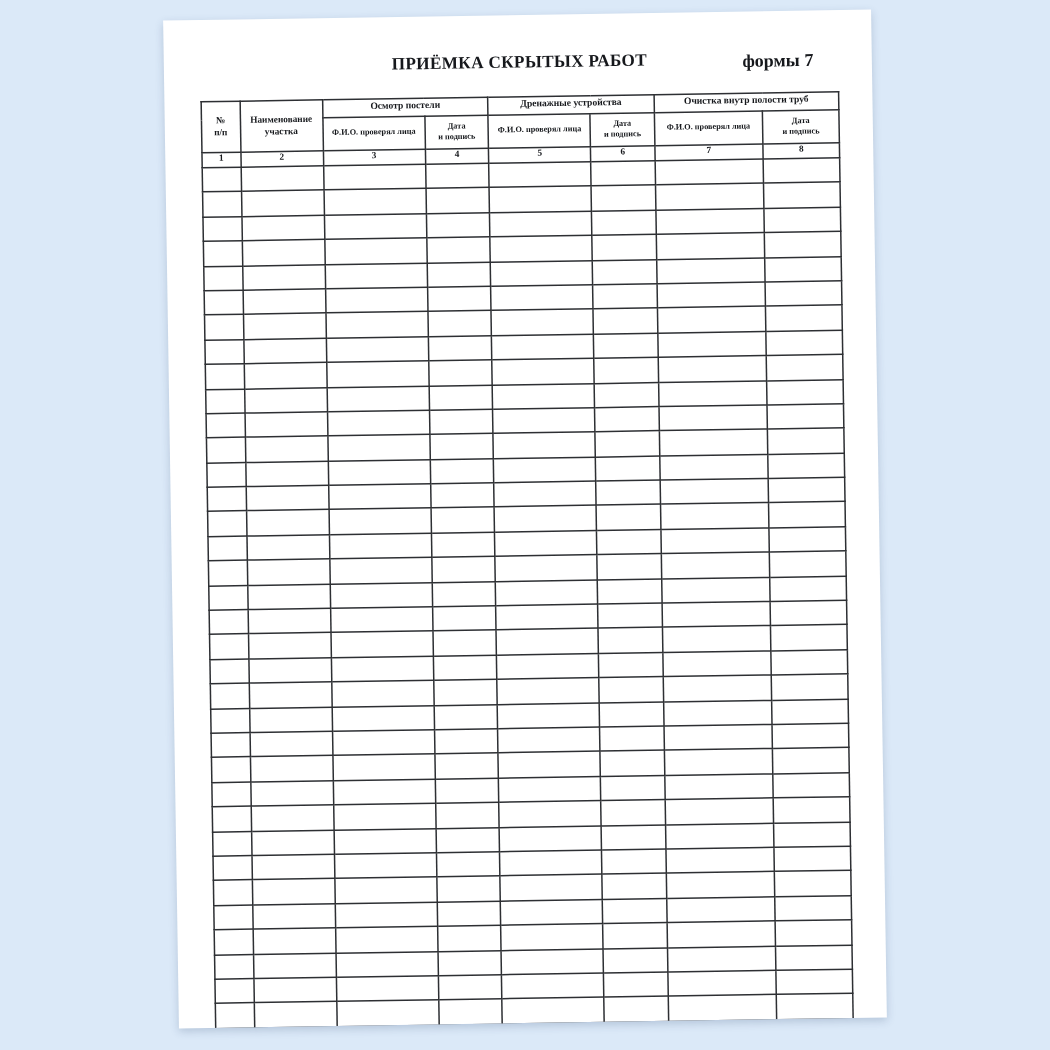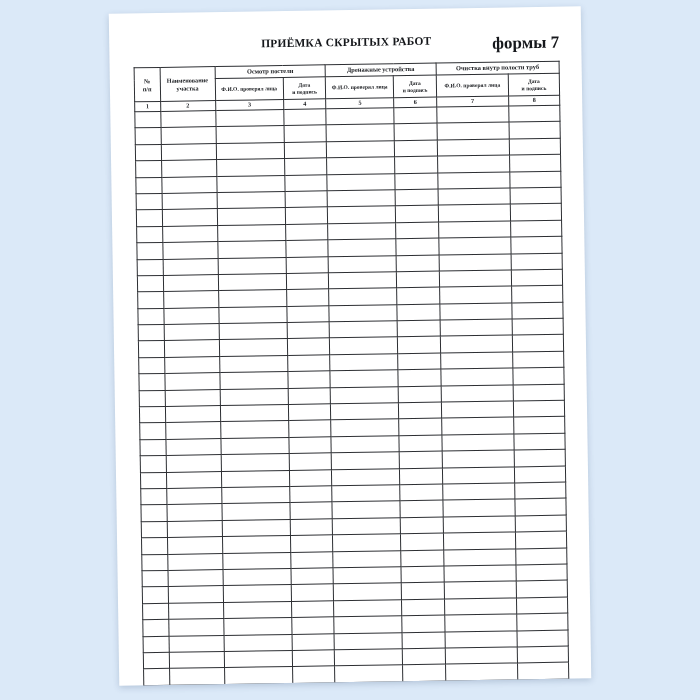--- a/index.html
+++ b/index.html
@@ -48,23 +48,23 @@
     right: 0;
     top: 0;
     text-align: center;
     font-size: 11.5px;
     font-weight: bold;
     letter-spacing: 0.2px;
     color: #16181c;
   }
   .form-no {
     position: absolute;
-    right: 0;
+    right: 17px;
     top: 0;
-    font-size: 17px;
+    font-size: 12px;
     font-weight: bold;
     color: #16181c;
   }
   table.reg {
     margin-top: 6px;
     width: 100%;
     border-collapse: collapse;
     table-layout: fixed;
   }
   table.reg th,

